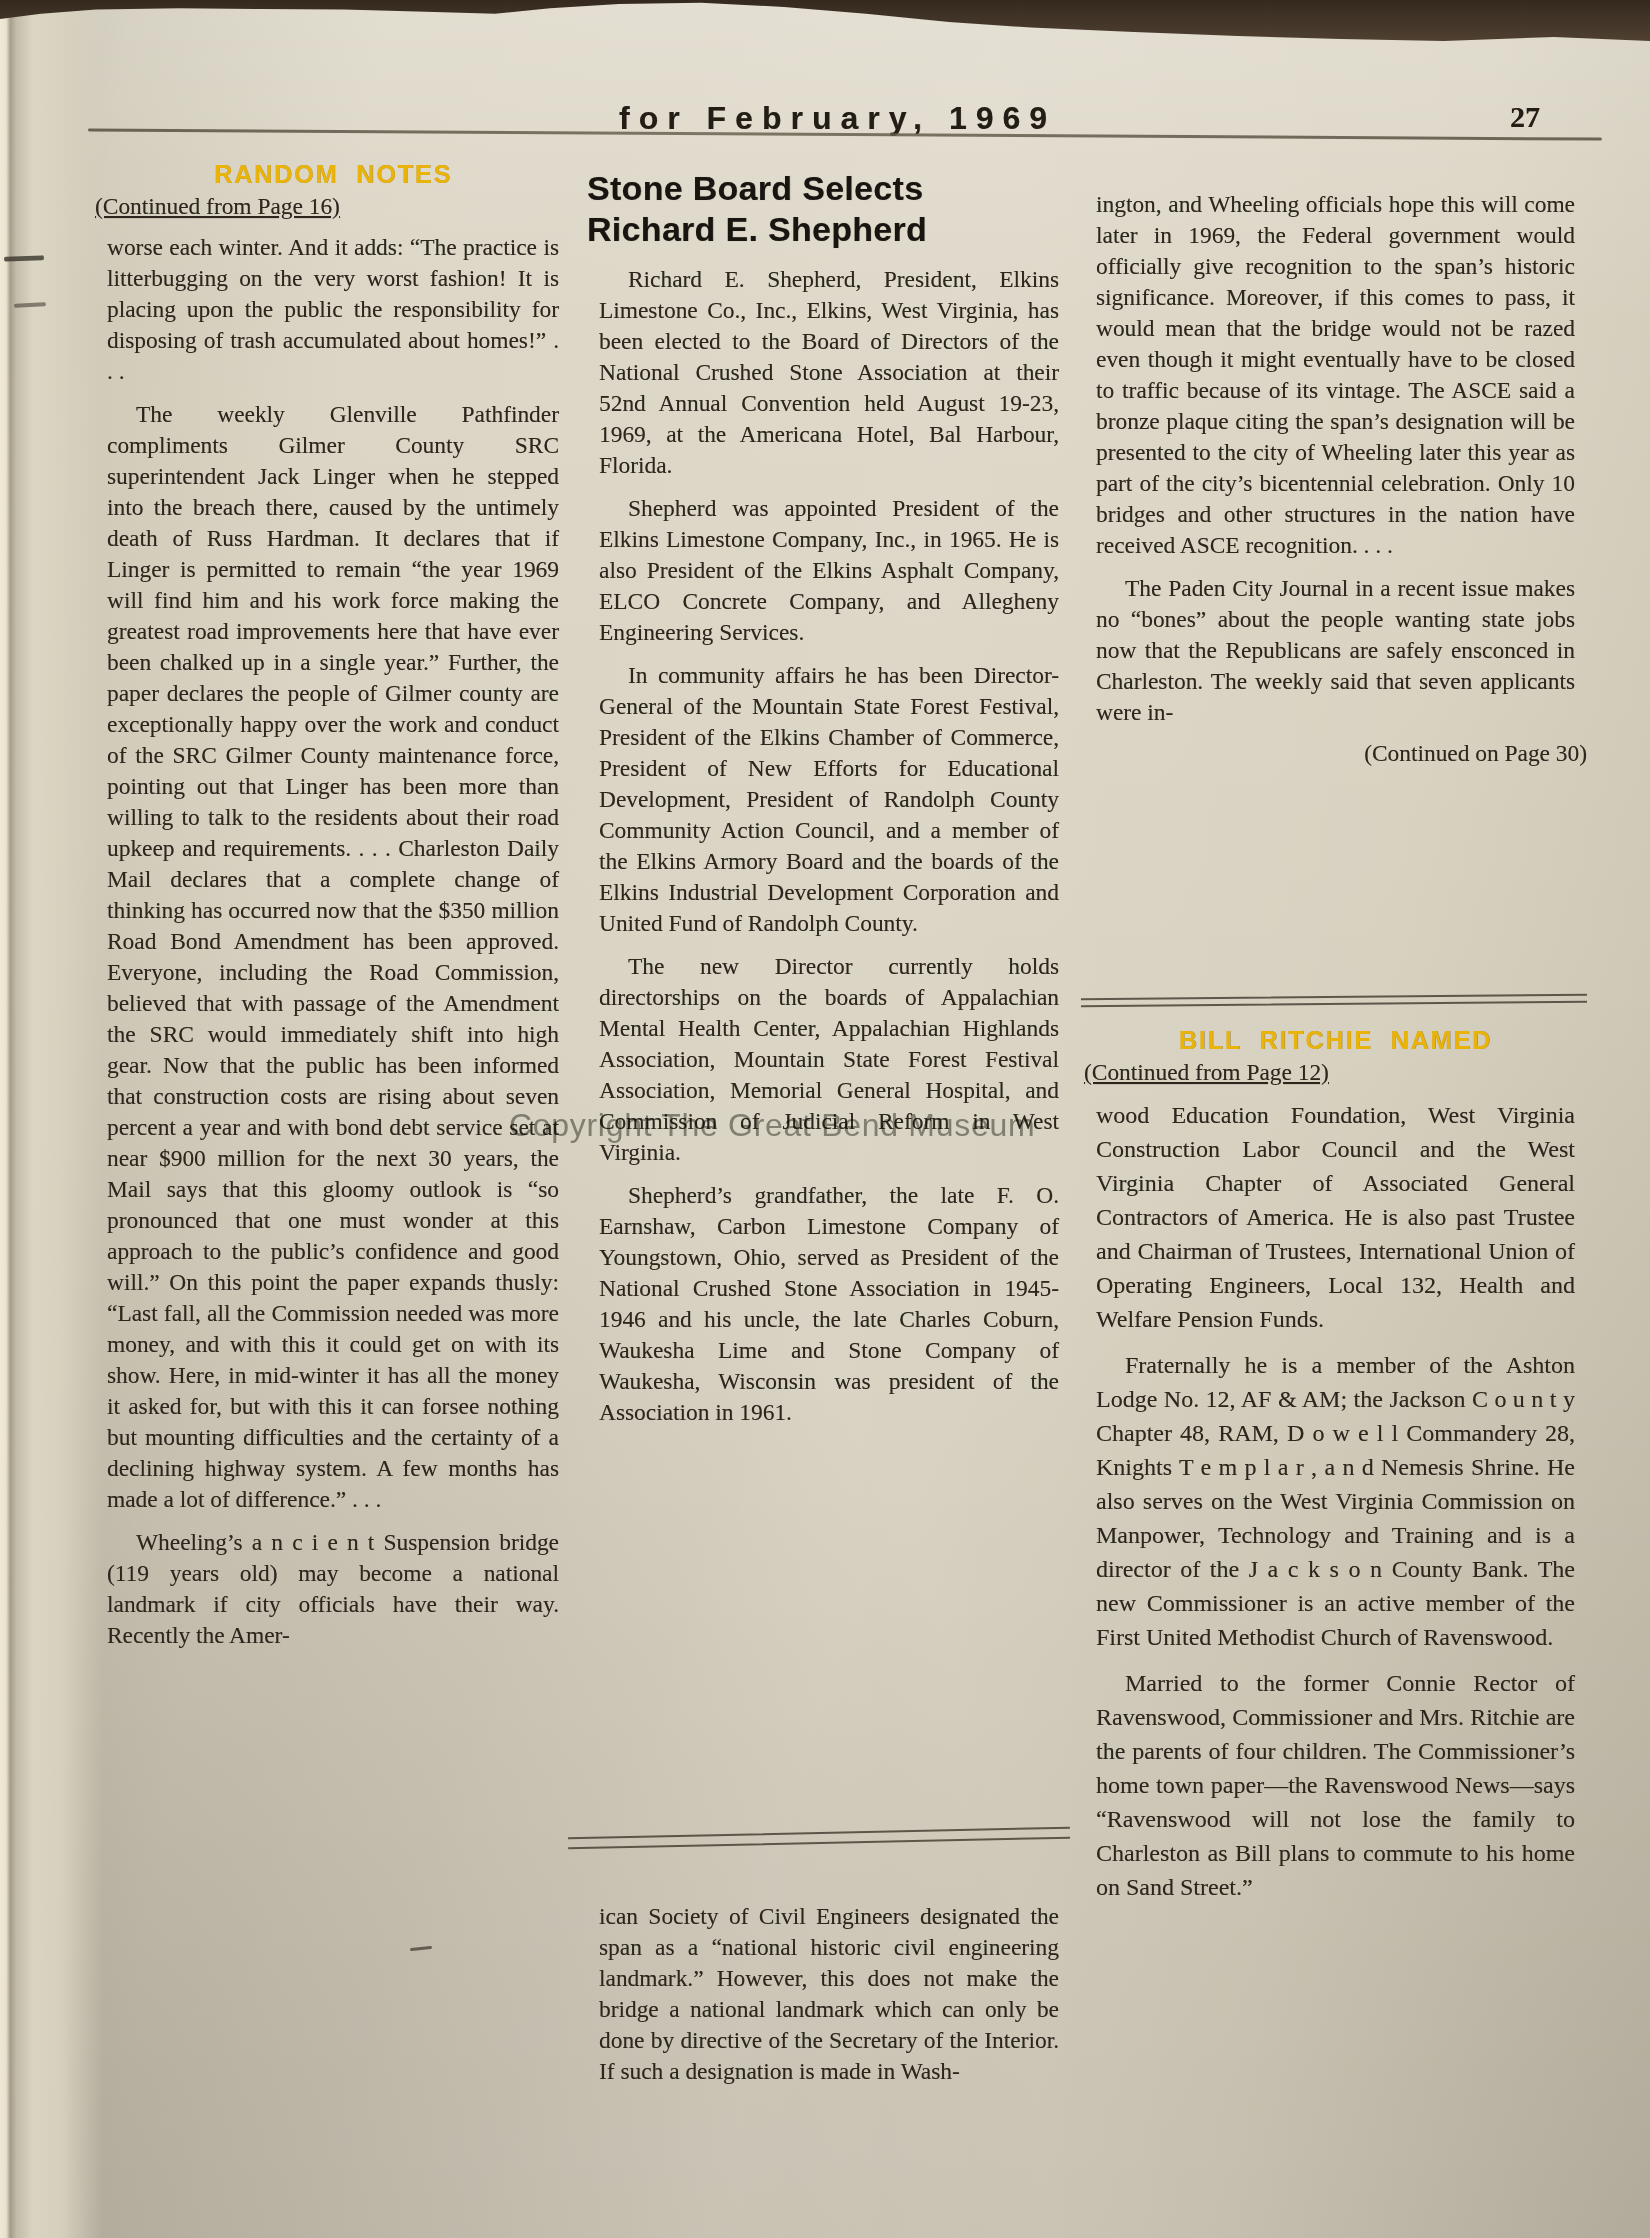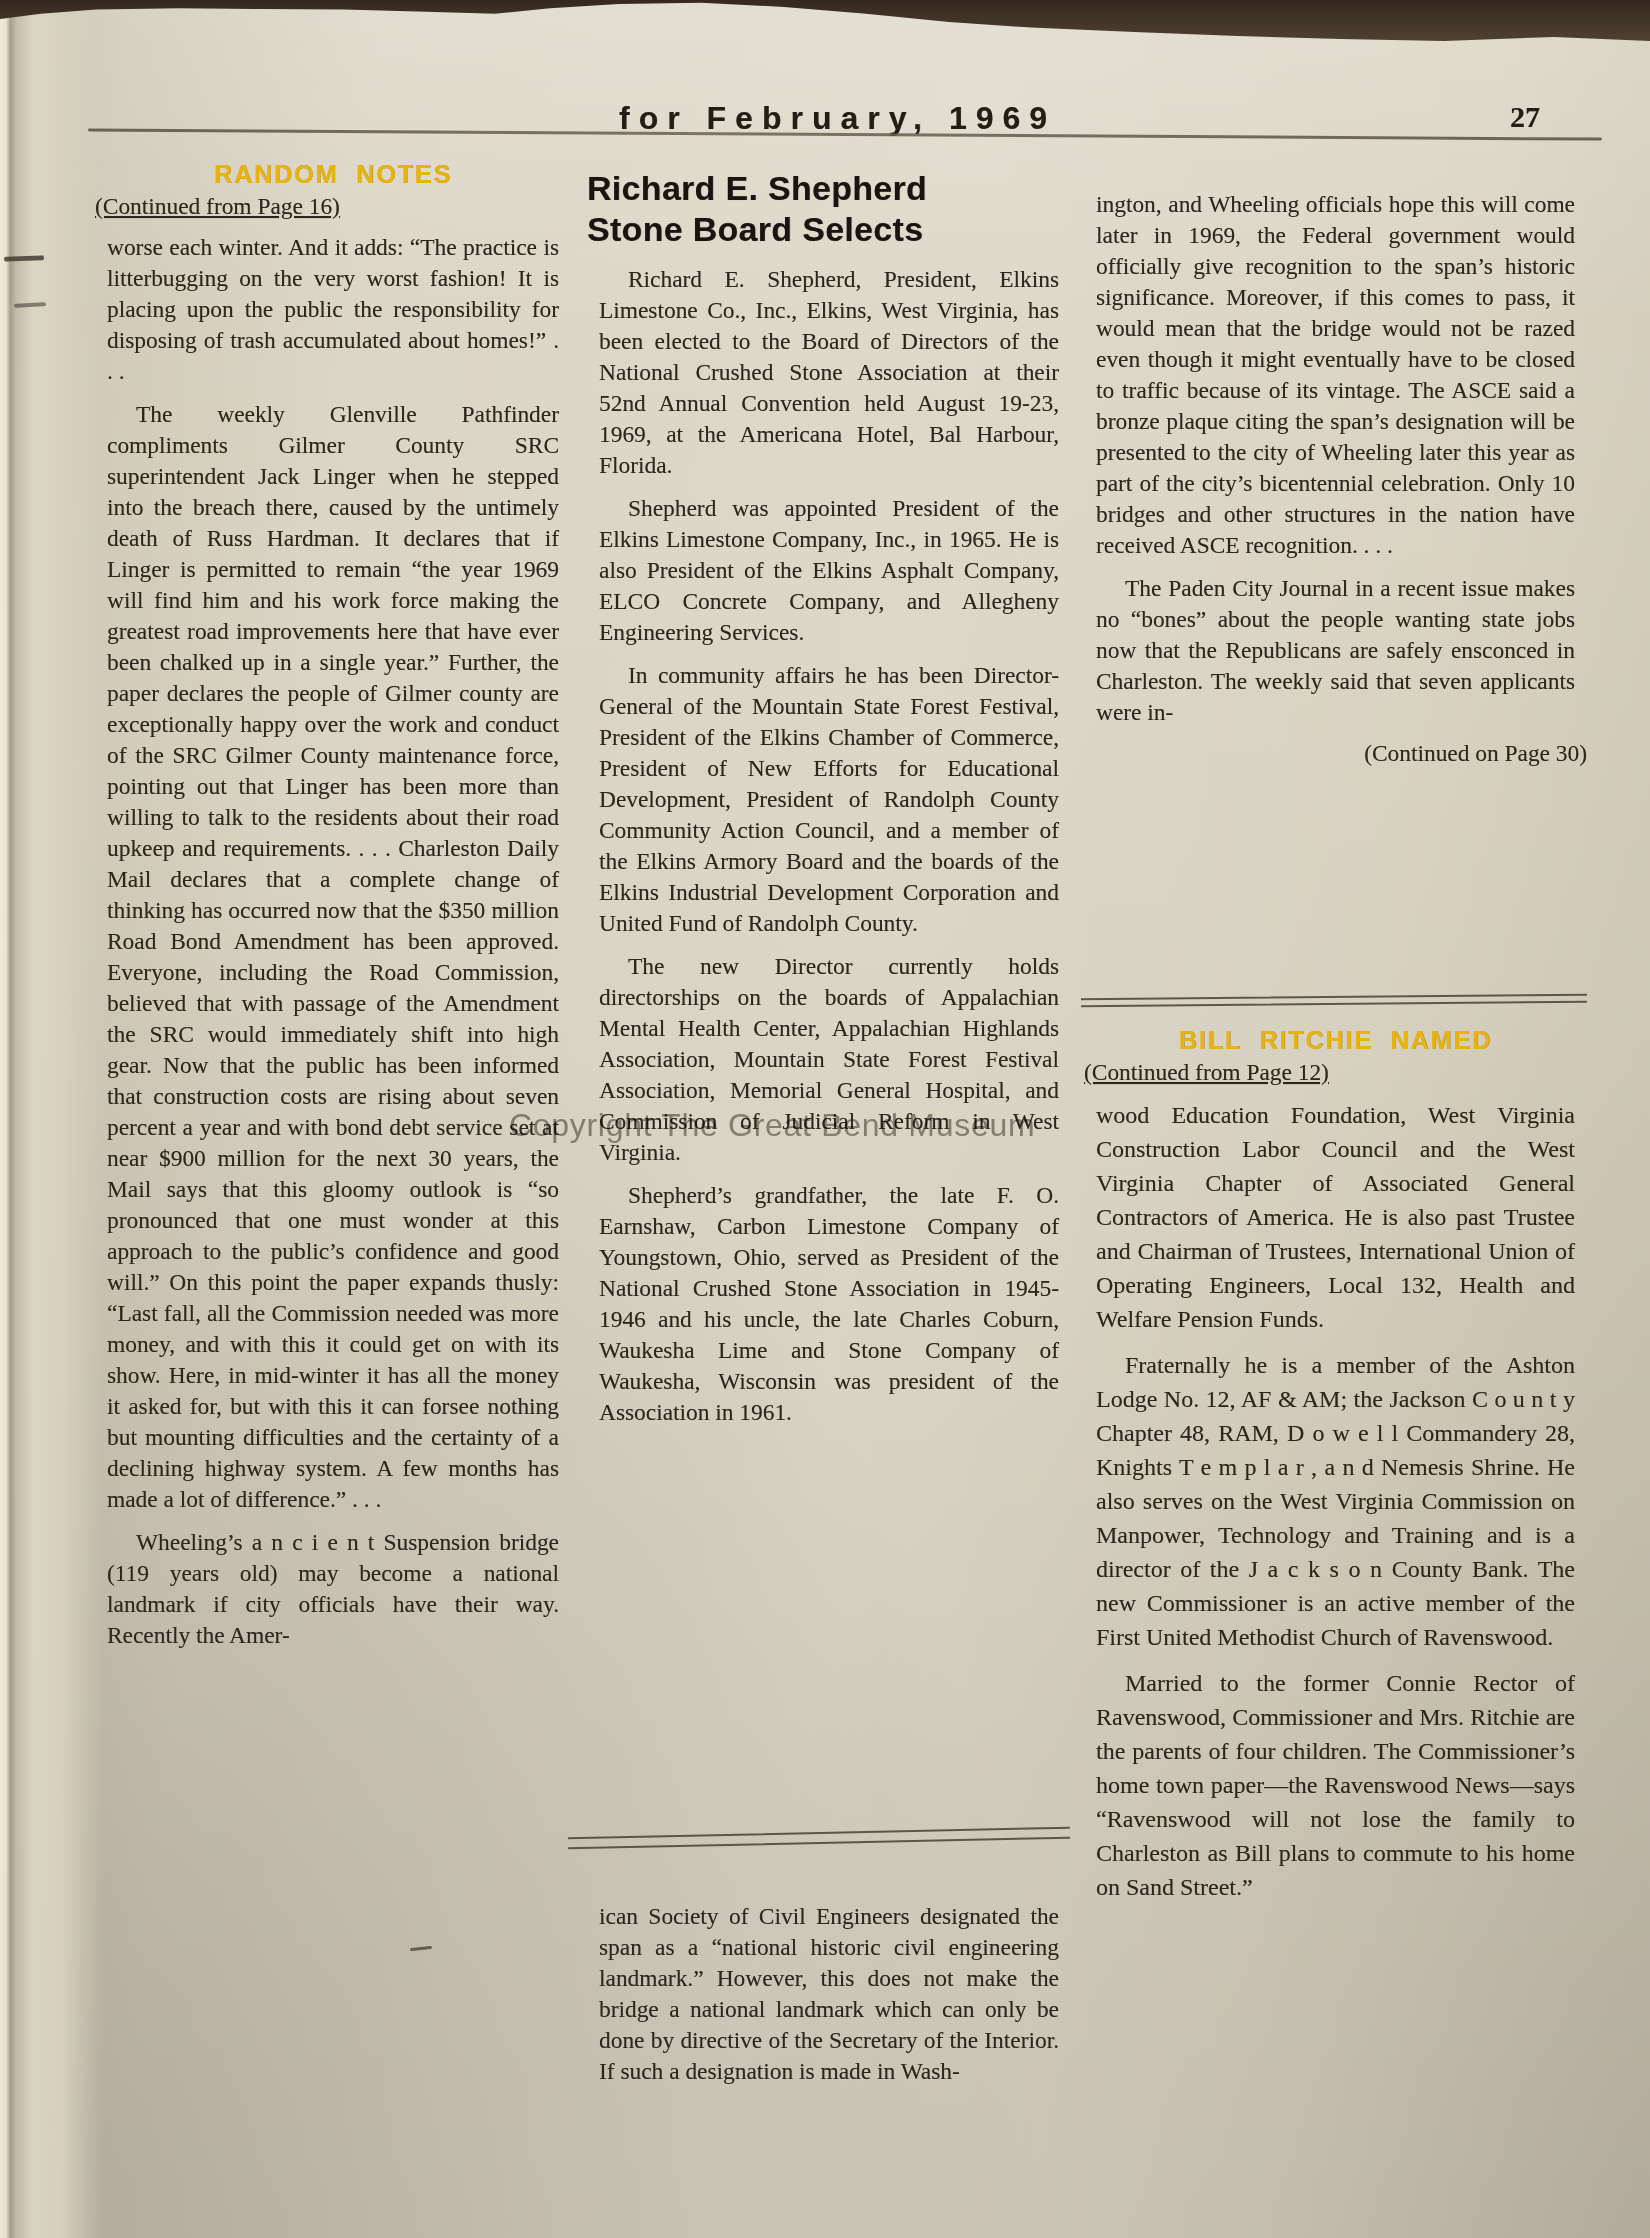--- a/index.html
+++ b/index.html
@@ -118,22 +118,22 @@
   <div class="continued-line">(Continued from Page 16)</div>
   <div class="body-text">
     <p>worse each winter.  And it adds: “The practice is litterbugging on the very worst fashion!  It is placing upon the public the responsibility for disposing of trash accumulated about homes!” . . .</p>
     <p class="indent">The weekly Glenville Pathfinder compliments Gilmer County SRC superintendent Jack Linger when he stepped into the breach there, caused by the untimely death of Russ Hardman.  It declares that if Linger is permitted to remain “the year 1969 will find him and his work force making the greatest road improvements here that have ever been chalked up in a single year.”  Further, the paper declares the people of Gilmer county are exceptionally happy over the work and conduct of the SRC Gilmer County maintenance force, pointing out that Linger has been more than willing to talk to the residents about their road upkeep and requirements. . . .  Charleston Daily Mail declares that a complete change of thinking has occurred now that the $350 million Road Bond Amendment has been approved.  Everyone, including the Road Commission, believed that with passage of the Amendment the SRC would immediately shift into high gear.  Now that the public has been informed that construction costs are rising about seven percent a year and with bond debt service set at near $900 million for the next 30 years, the Mail says that this gloomy outlook is “so pronounced that one must wonder at this approach to the public’s confidence and good will.”  On this point the paper expands thusly: “Last fall, all the Commission needed was more money, and with this it could get on with its show.  Here, in mid-winter it has all the money it asked for, but with this it can forsee nothing but mounting difficulties and the certainty of a declining highway system.  A few months has made a lot of difference.” . . .</p>
     <p class="indent">Wheeling’s a n c i e n t  Suspension bridge (119 years old) may become a national landmark if city officials have their way.  Recently the Amer-</p>
   </div>
 </div>
 
 <div class="col col-mid ink">
   <div class="headline sans">
+    <div>Stone Board Selects</div>
     <div>Richard E. Shepherd</div>
-    <div>Stone Board Selects</div>
   </div>
   <div class="body-text">
     <p class="indent">Richard E. Shepherd, President, Elkins Limestone Co., Inc., Elkins, West Virginia, has been elected to the Board of Directors of the National Crushed Stone Association at their 52nd Annual Convention held August 19-23, 1969, at the Americana Hotel, Bal Harbour, Florida.</p>
     <p class="indent">Shepherd was appointed President of the Elkins Limestone Company, Inc., in 1965.  He is also President of the Elkins Asphalt Company, ELCO Concrete Company, and Allegheny Engineering Services.</p>
     <p class="indent">In community affairs he has been Director-General of the Mountain State Forest Festival, President of the Elkins Chamber of Commerce, President of New Efforts for Educational Development, President of Randolph County Community Action Council, and a member of the Elkins Armory Board and the boards of the Elkins Industrial Development Corporation and United Fund of Randolph County.</p>
     <p class="indent">The new Director currently holds directorships on the boards of Appalachian Mental Health Center, Appalachian Highlands Association, Mountain State Forest Festival Association, Memorial General Hospital, and Commission of Judicial Reform in West Virginia.</p>
     <p class="indent">Shepherd’s grandfather, the late F. O. Earnshaw, Carbon Limestone Company of Youngstown, Ohio, served as President of the National Crushed Stone Association in 1945-1946 and his uncle, the late Charles Coburn, Waukesha Lime and Stone Company of Waukesha, Wisconsin was president of the Association in 1961.</p>
   </div>
 </div>
 

